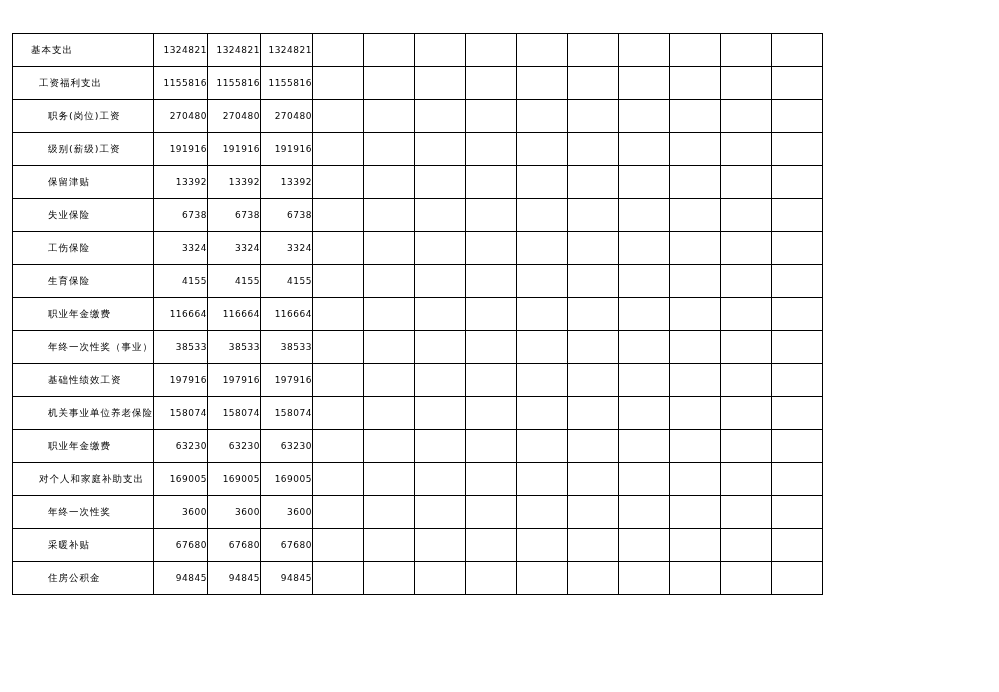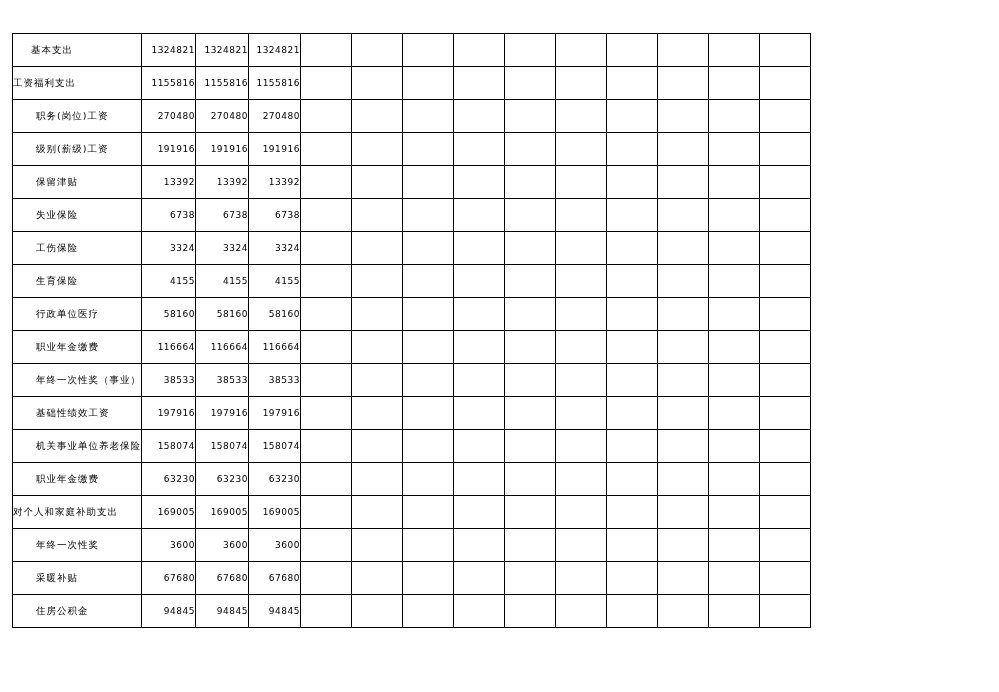--- a/index.html
+++ b/index.html
@@ -38,22 +38,22 @@
   table.budget td.label-cell {
     text-align: left;
     letter-spacing: 1px;
     font-size: 9.5px;
   }
   table.budget td.value-cell {
     text-align: right;
     letter-spacing: 0.5px;
   }
   table.budget td.indent-1 { padding-left: 18px; }
-  table.budget td.indent-2 { }
-  table.budget td.indent-3 { padding-left: 23px; }
+  table.budget td.indent-2 { padding-left: 26px; }
+  table.budget td.indent-3 { padding-left: 35px; }
 </style>
 </head>
 <body>
 
 <div class="canvas">
   <table class="budget">
     <colgroup>
         <col style="width: 126px;">
         <col style="width: 54px;">
         <col style="width: 53px;">
@@ -192,36 +192,20 @@
           <td class="empty-cell"></td>
           <td class="empty-cell"></td>
           <td class="empty-cell"></td>
           <td class="empty-cell"></td>
           <td class="empty-cell"></td>
           <td class="empty-cell"></td>
           <td class="empty-cell"></td>
           <td class="empty-cell"></td>
         </tr>
         <tr>
-          <td class="label-cell indent-3">行政单位医疗</td>
-          <td class="value-cell">58160</td>
-          <td class="value-cell">58160</td>
-          <td class="value-cell">58160</td>
-          <td class="empty-cell"></td>
-          <td class="empty-cell"></td>
-          <td class="empty-cell"></td>
-          <td class="empty-cell"></td>
-          <td class="empty-cell"></td>
-          <td class="empty-cell"></td>
-          <td class="empty-cell"></td>
-          <td class="empty-cell"></td>
-          <td class="empty-cell"></td>
-          <td class="empty-cell"></td>
-        </tr>
-        <tr>
           <td class="label-cell indent-3">职业年金缴费</td>
           <td class="value-cell">116664</td>
           <td class="value-cell">116664</td>
           <td class="value-cell">116664</td>
           <td class="empty-cell"></td>
           <td class="empty-cell"></td>
           <td class="empty-cell"></td>
           <td class="empty-cell"></td>
           <td class="empty-cell"></td>
           <td class="empty-cell"></td>

